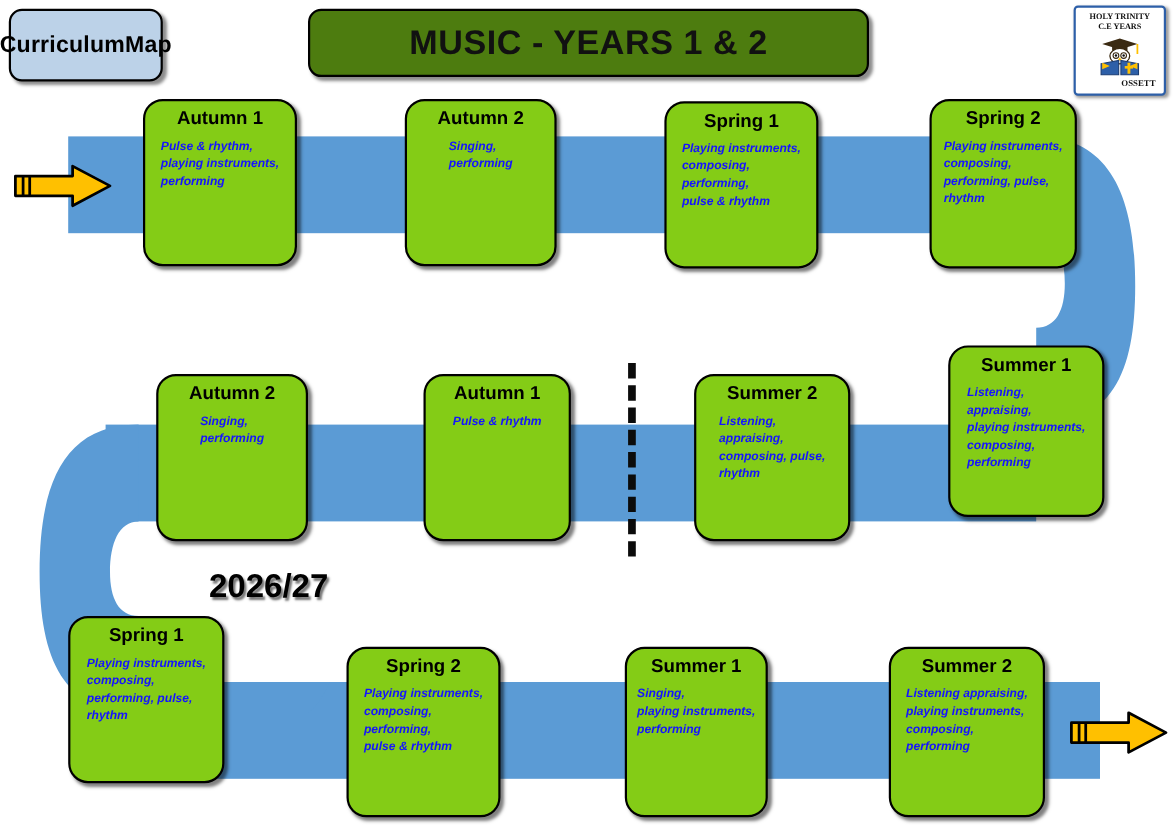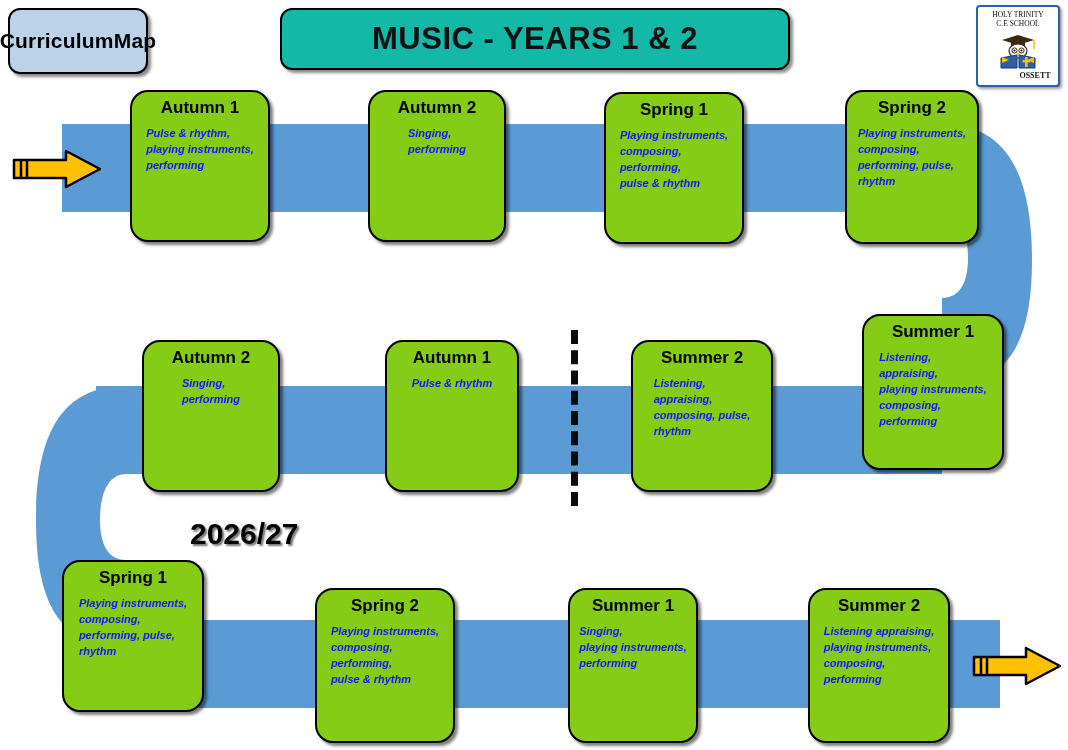--- a/index.html
+++ b/index.html
@@ -32,35 +32,35 @@
     left:8px;top:8px;width:140px;height:66px;
     background:#bcd2e8;
     border-radius:12px;
     font-weight:bold;font-size:21px;line-height:24px;color:#000;
     letter-spacing:.2px;
   }
 
   
   #title-banner{
     left:280px;top:8px;width:510px;height:62px;
-    background:#14b8a6;
+    background:#4d7c0f;
     border-radius:12px;
     font-weight:bold;font-size:31px;color:#111;letter-spacing:.5px;
   }
 
   
   #logo{
     position:absolute;right:8px;top:5px;width:84px;height:82px;
     border:2px solid #2d5fa8;border-radius:4px;background:#fff;
     box-shadow:2px 2px 3px rgba(0,0,0,.4);
     z-index:7;
     display:flex;flex-direction:column;align-items:center;
     padding-top:4px;box-sizing:border-box;
   }
-  #logo .ltext{font-family:"Liberation Serif", serif;font-size:7.5px;line-height:8.5px;color:#111;text-align:right;font-weight:normal;}
+  #logo .ltext{font-family:"Liberation Serif", serif;font-size:7.5px;line-height:8.5px;color:#111;text-align:right;font-weight:bold;}
   #logo .lbottom{font-family:"Liberation Serif", serif;font-size:8px;color:#111;font-weight:bold;position:absolute;bottom:5px;left:0;right:0;text-align:center;padding-left:34px;}
   #logo svg{margin-top:2px;}
 
   
   .term-card{
     position:absolute;
     box-sizing:border-box;
     background:#84cc16;
     border:2.5px solid #000;
     border-radius:18px;
@@ -119,21 +119,21 @@
 
   <div class="badge" id="curriculum-map">
     <span>Curriculum</span>
     <span>Map</span>
   </div>
 
   <div class="badge" id="title-banner">MUSIC - YEARS 1 &amp; 2</div>
 
   <div id="logo">
     <div class="ltext">HOLY TRINITY</div>
-    <div class="ltext">C.E SCHOOL</div>
+    <div class="ltext">C.E YEARS</div>
     <svg width="50" height="40" viewBox="0 0 50 40">
 
       <polygon points="25,5 41,10 25,15 9,10" fill="#3b2a12"></polygon>
       <rect x="18" y="12" width="14" height="4" fill="#3b2a12"></rect>
       <line x1="41" y1="10" x2="41" y2="19" stroke="#FFC000" stroke-width="1.6"></line>
 
       <ellipse cx="25" cy="21" rx="9" ry="7" fill="#fff" stroke="#3b2a12" stroke-width="1.2"></ellipse>
       <circle cx="21.5" cy="20.5" r="2.6" fill="#fff" stroke="#3b2a12" stroke-width="1"></circle>
       <circle cx="28.5" cy="20.5" r="2.6" fill="#fff" stroke="#3b2a12" stroke-width="1"></circle>
       <circle cx="21.5" cy="20.5" r="1.1" fill="#111"></circle>

